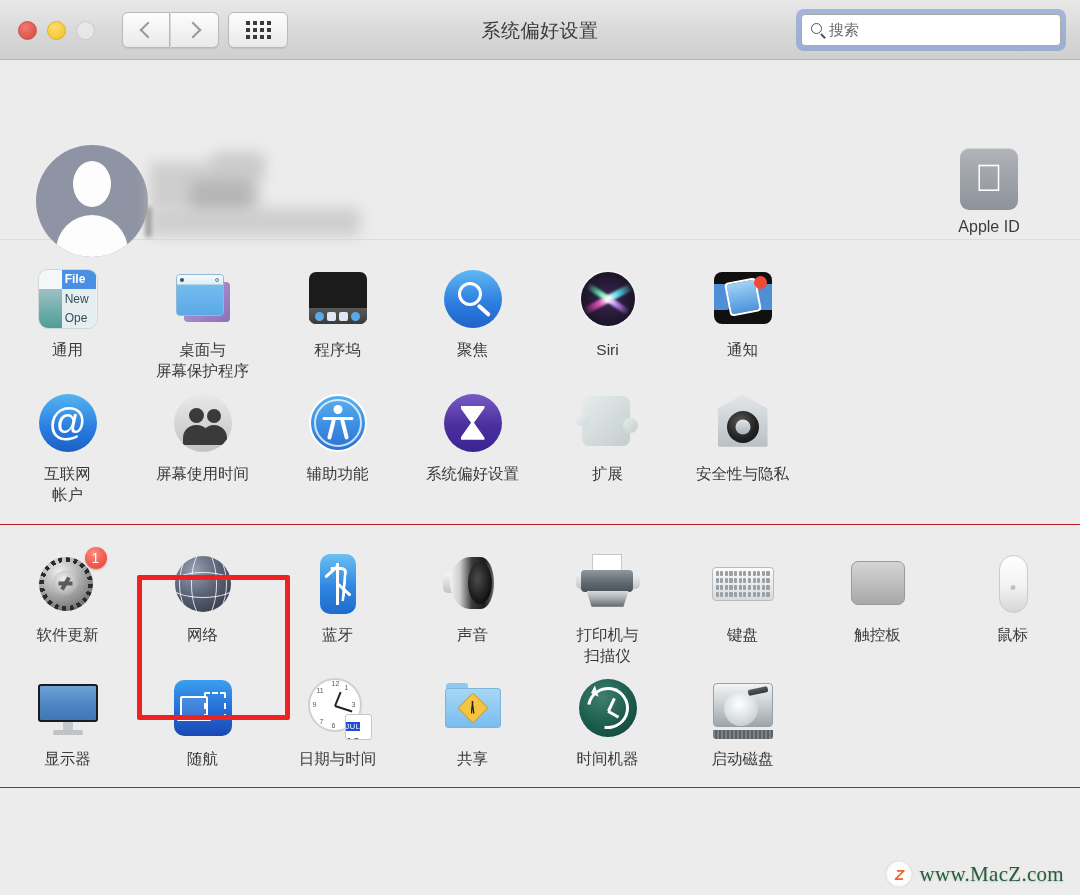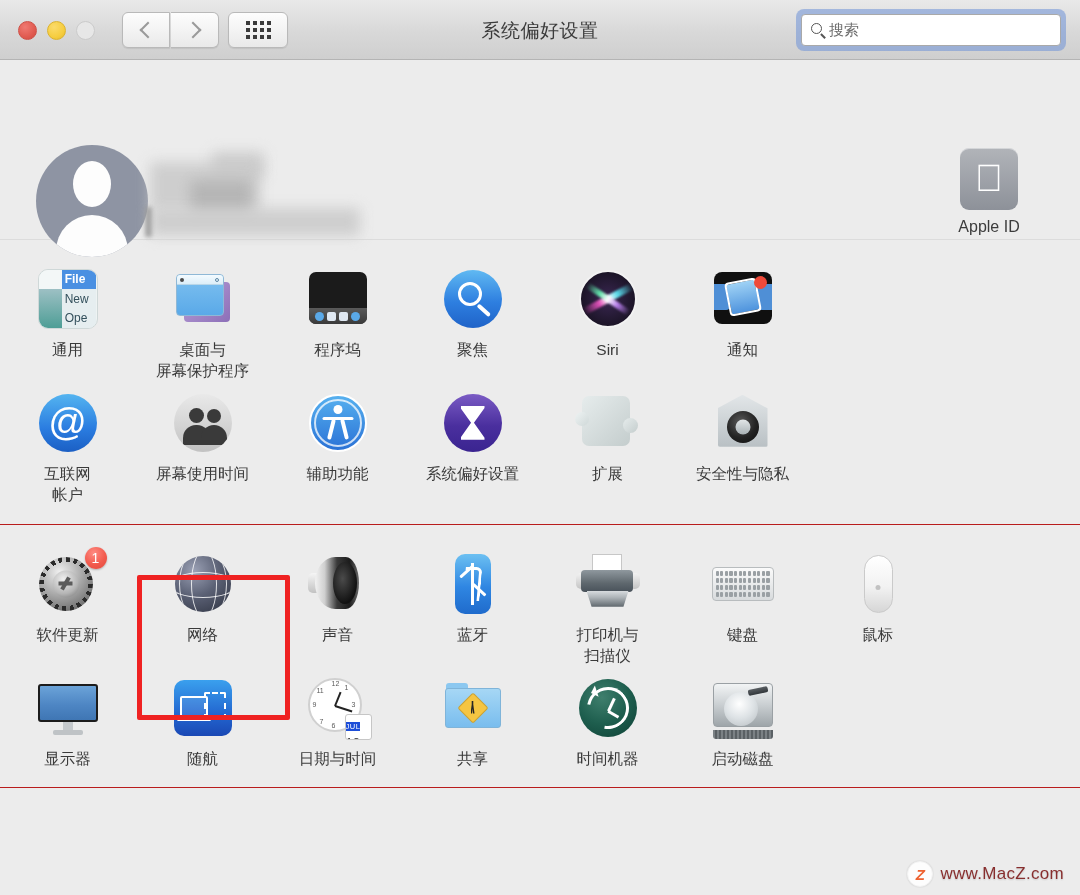--- a/index.html
+++ b/index.html
@@ -313,24 +313,25 @@
     background: #ffffff;
     border: 1.5px solid #f2f2f2;
     display: flex; align-items: center; justify-content: center;
     font-size: 15px;
     font-weight: bold;
     color: #ef5722;
     font-style: italic;
     box-shadow: 0 0 2px rgba(0,0,0,0.15);
   }
   .wm-text {
-    font-size: 17px;
-    color: #7f1d1d;
+    font-size: 21px;
+    color: #14532d;
     text-shadow: 0 1px 2px rgba(0,0,0,0.18);
     letter-spacing: 0.3px;
+    font-family: Liberation Serif, serif;
   }
 
   
   .badge-count {
     position: absolute;
     right: -6px; top: -4px;
     min-width: 22px; height: 22px;
     border-radius: 11px;
     background: radial-gradient(circle at 40% 28%, #ff8b82 0%, #f25b4e 55%, #e0483c 100%);
     color: #fff;
@@ -958,38 +959,38 @@
               <span class="m m2"></span>
               <span class="m m3"></span>
               <span class="m m4"></span>
             </div>
         </div>
         <div class="cap">网络</div>
       </div>
 
       <div class="cell">
         <div class="ico">
+          <div class="ic-bt">
+              <span class="r"></span>
+              <span class="x1"></span>
+              <span class="x2"></span>
+            </div>
+        </div>
+        <div class="cap">蓝牙</div>
+      </div>
+
+      <div class="cell">
+        <div class="ico">
           <div class="ic-snd">
               <span class="stub"></span>
               <span class="cone"></span>
               <span class="inner2"></span>
             </div>
         </div>
         <div class="cap">声音</div>
-      </div>
-
-      <div class="cell">
-        <div class="ico">
-          <div class="ic-bt">
-              <span class="r"></span>
-              <span class="x1"></span>
-              <span class="x2"></span>
-            </div>
-        </div>
-        <div class="cap">蓝牙</div>
       </div>
 
       <div class="cell">
         <div class="ico">
           <div class="ic-prn">
               <span class="paper"></span>
               <span class="knob1"></span>
               <span class="knob2"></span>
               <span class="body2"></span>
               <span class="out"></span>
@@ -1055,20 +1056,26 @@
                 <i></i>
                 <i></i>
                 <i></i>
                 <i></i>
               </span>
           </div>
         </div>
         <div class="cap">键盘</div>
       </div>
 
+      <div class="cell">
+        <div class="ico">
+            <div class="ic-tp"></div>
+          </div>
+        <div class="cap">触控板</div>
+      </div>
 
       <div class="cell">
         <div class="ico">
             <div class="ic-mouse"></div>
           </div>
         <div class="cap">鼠标</div>
       </div>
     </div>
 
     <div class="row">

